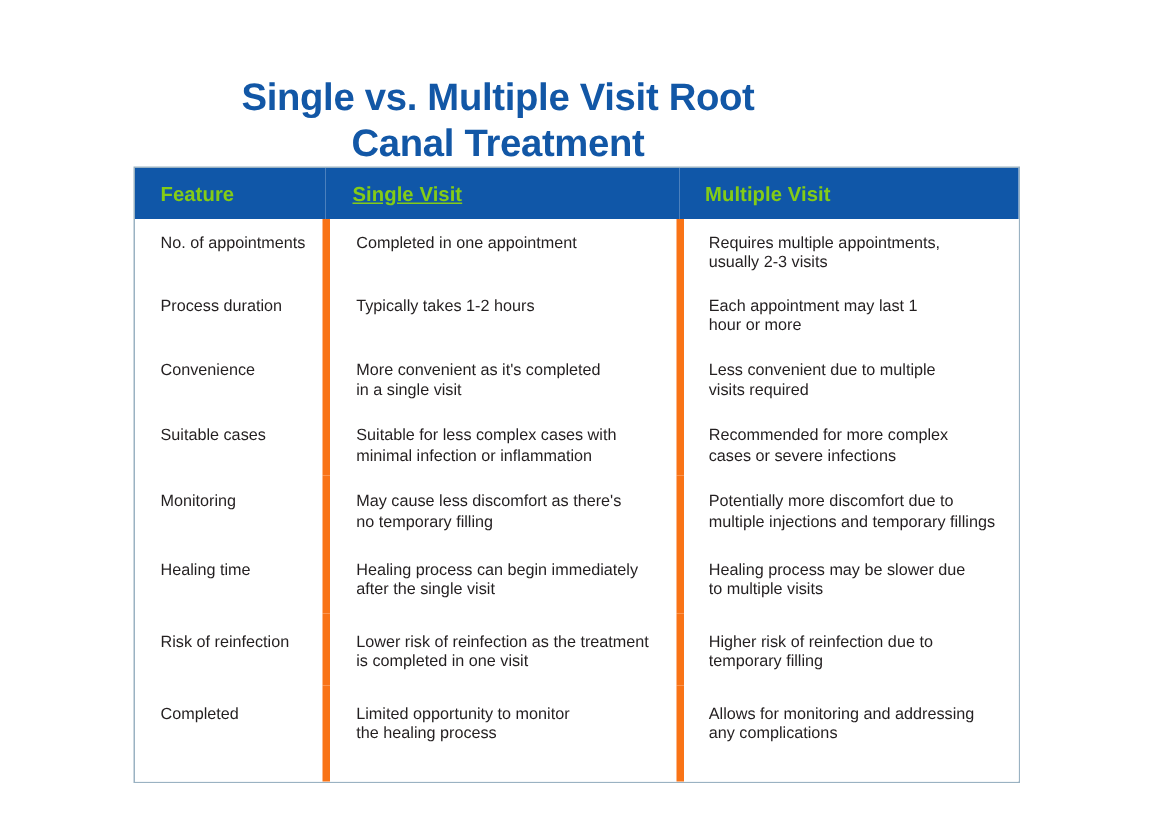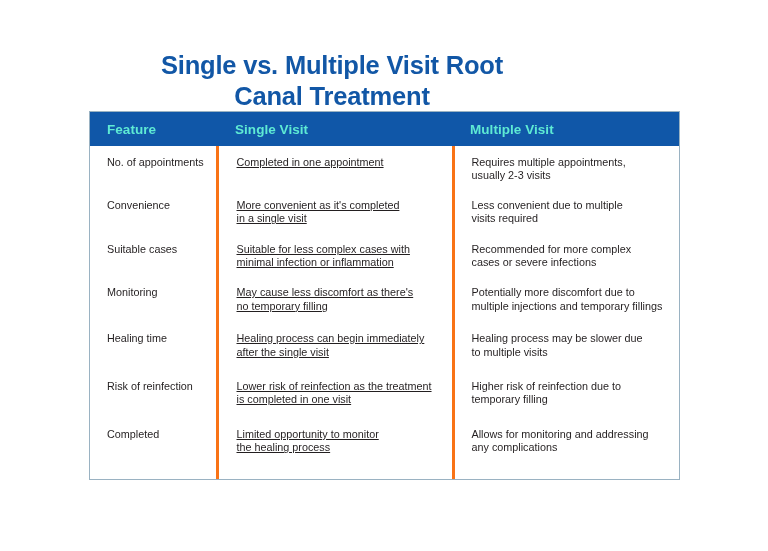--- a/index.html
+++ b/index.html
@@ -56,49 +56,49 @@
   }
 
   table.cmp col.c1 { width: 127px; }
   table.cmp col.c2 { width: 236px; }
   table.cmp col.c3 { width: 226px; }
 
   thead tr {
     background: #1057a8;
   }
   thead th {
-    color: #5eead4;
+    color: #84cc16;
     font-size: 13.5px;
     font-weight: bold;
     text-align: left;
     padding: 0 0 0 17px;
     height: 34px;
     vertical-align: middle;
     border: none;
     letter-spacing: 0.05px;
   }
-  thead th.h2 { padding-left: 18px; }
+  thead th.h2 { padding-left: 18px; text-decoration: underline; }
   thead th.h3 { padding-left: 17px; }
 
   tbody td {
     font-size: 10.8px;
     color: #231f20;
     line-height: 13.4px;
     vertical-align: top;
     padding: 0;
-    border-right: 3px solid #f97316;
+    border-right: 5px solid #f97316;
     background: #ffffff;
   }
   tbody td:last-child { border-right: none; }
 
   tbody td .cell {
     padding-left: 17px;
     padding-right: 6px;
   }
-  tbody td.col2 .cell { padding-left: 18px; text-decoration: underline; }
+  tbody td.col2 .cell { padding-left: 18px; }
   tbody td.col3 .cell { padding-left: 17px; padding-right: 4px; }
 
   tbody tr.r td .cell { padding-top: 8px; padding-bottom: 8px; }
 
   
   tbody tr.row0 td .cell { padding-top: 10px; padding-bottom: 5px; }
   tbody tr.row1 td .cell { padding-top: 10px; padding-bottom: 5px; }
   tbody tr.row2 td .cell { padding-top: 10px; padding-bottom: 6px; }
   tbody tr.row3 td .cell { padding-top: 11px; padding-bottom: 7px; }
   tbody tr.row4 td .cell { padding-top: 12px; padding-bottom: 7px; }
@@ -144,20 +144,36 @@
                 <span class="ln">Completed in one appointment</span>
               </div>
             </td>
             <td class="col3">
               <div class="cell">
                 <span class="ln">Requires multiple appointments,</span>
                 <span class="ln">usually 2-3 visits</span>
               </div>
             </td>
           </tr>
+          <tr class="r row1">
+            <td class="col1">
+              <div class="cell"><span class="feat">Process duration</span></div>
+            </td>
+            <td class="col2">
+              <div class="cell">
+                <span class="ln">Typically takes 1-2 hours</span>
+              </div>
+            </td>
+            <td class="col3">
+              <div class="cell">
+                <span class="ln">Each appointment may last 1</span>
+                <span class="ln">hour or more</span>
+              </div>
+            </td>
+          </tr>
           <tr class="r row3">
             <td class="col1">
               <div class="cell"><span class="feat">Convenience</span></div>
             </td>
             <td class="col2">
               <div class="cell">
                 <span class="ln">More convenient as it's completed</span>
                 <span class="ln">in a single visit</span>
               </div>
             </td>

